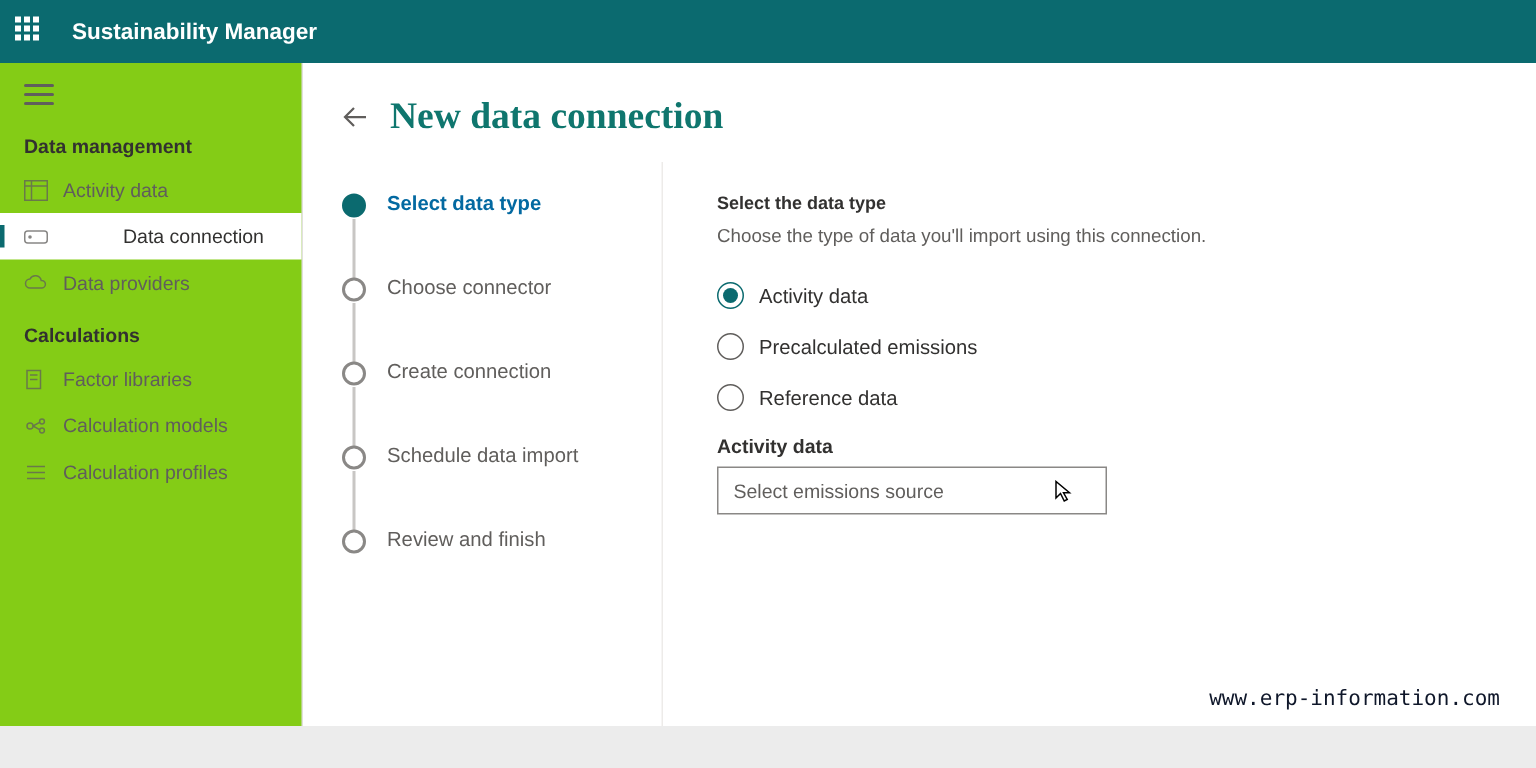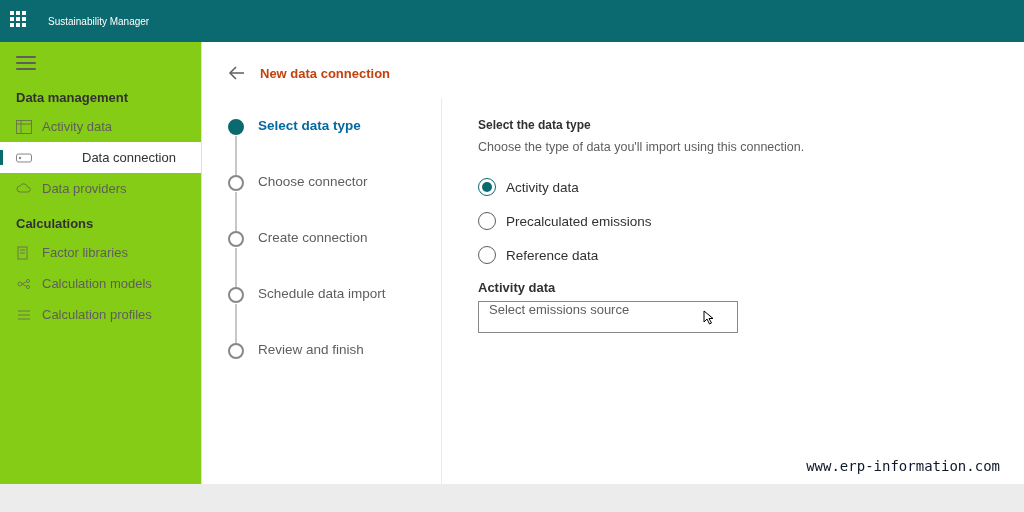--- a/index.html
+++ b/index.html
@@ -29,21 +29,21 @@
       grid-template-columns: repeat(3, 4px);
       grid-template-rows: repeat(3, 4px);
       gap: 2px;
       margin-right: 18px;
       cursor: pointer;
     }
     .waffle span {
       background: #fff;
       width: 4px; height: 4px;
     }
-    .app-title { font-size: 10px; font-weight: 400; }
+    .app-title { font-size: 15px; font-weight: 700; }
 
     .shell { display: flex; height: calc(100% - 42px - 28px); }
 
     
     .leftnav {
       width: 202px;
       border-right: 1px solid #e1dfdd;
       background: #84cc16;
       padding-top: 14px;
     }
@@ -98,23 +98,24 @@
       display: flex; align-items: center;
       padding: 22px 26px 16px 26px;
     }
     .back-arrow {
       width: 18px; height: 18px;
       margin-right: 14px;
       cursor: pointer;
       stroke: #605e5c;
     }
     .page-title {
-      font-size: 13px;
+      font-size: 25px;
       font-weight: 600;
-      color: #c2410c;
+      color: #0f766e;
+      font-family: Liberation Serif, serif;
     }
 
     .content {
       display: flex;
       flex: 1;
     }
 
     
     .stepper {
       width: 240px;
@@ -207,21 +208,21 @@
       margin-top: 10px;
       margin-bottom: 6px;
     }
     .select {
       position: relative;
       width: 260px;
       height: 32px;
       border: 1px solid #8a8886;
       background: #fff;
       display: flex;
-      align-items: flex-start;
+      align-items: center;
       padding: 0 28px 0 10px;
       font-size: 13px;
       color: #605e5c;
       cursor: pointer;
     }
     .cursor-arrow {
       position: absolute;
       right: 20px;
       top: 8px;
       width: 14px; height: 16px;

